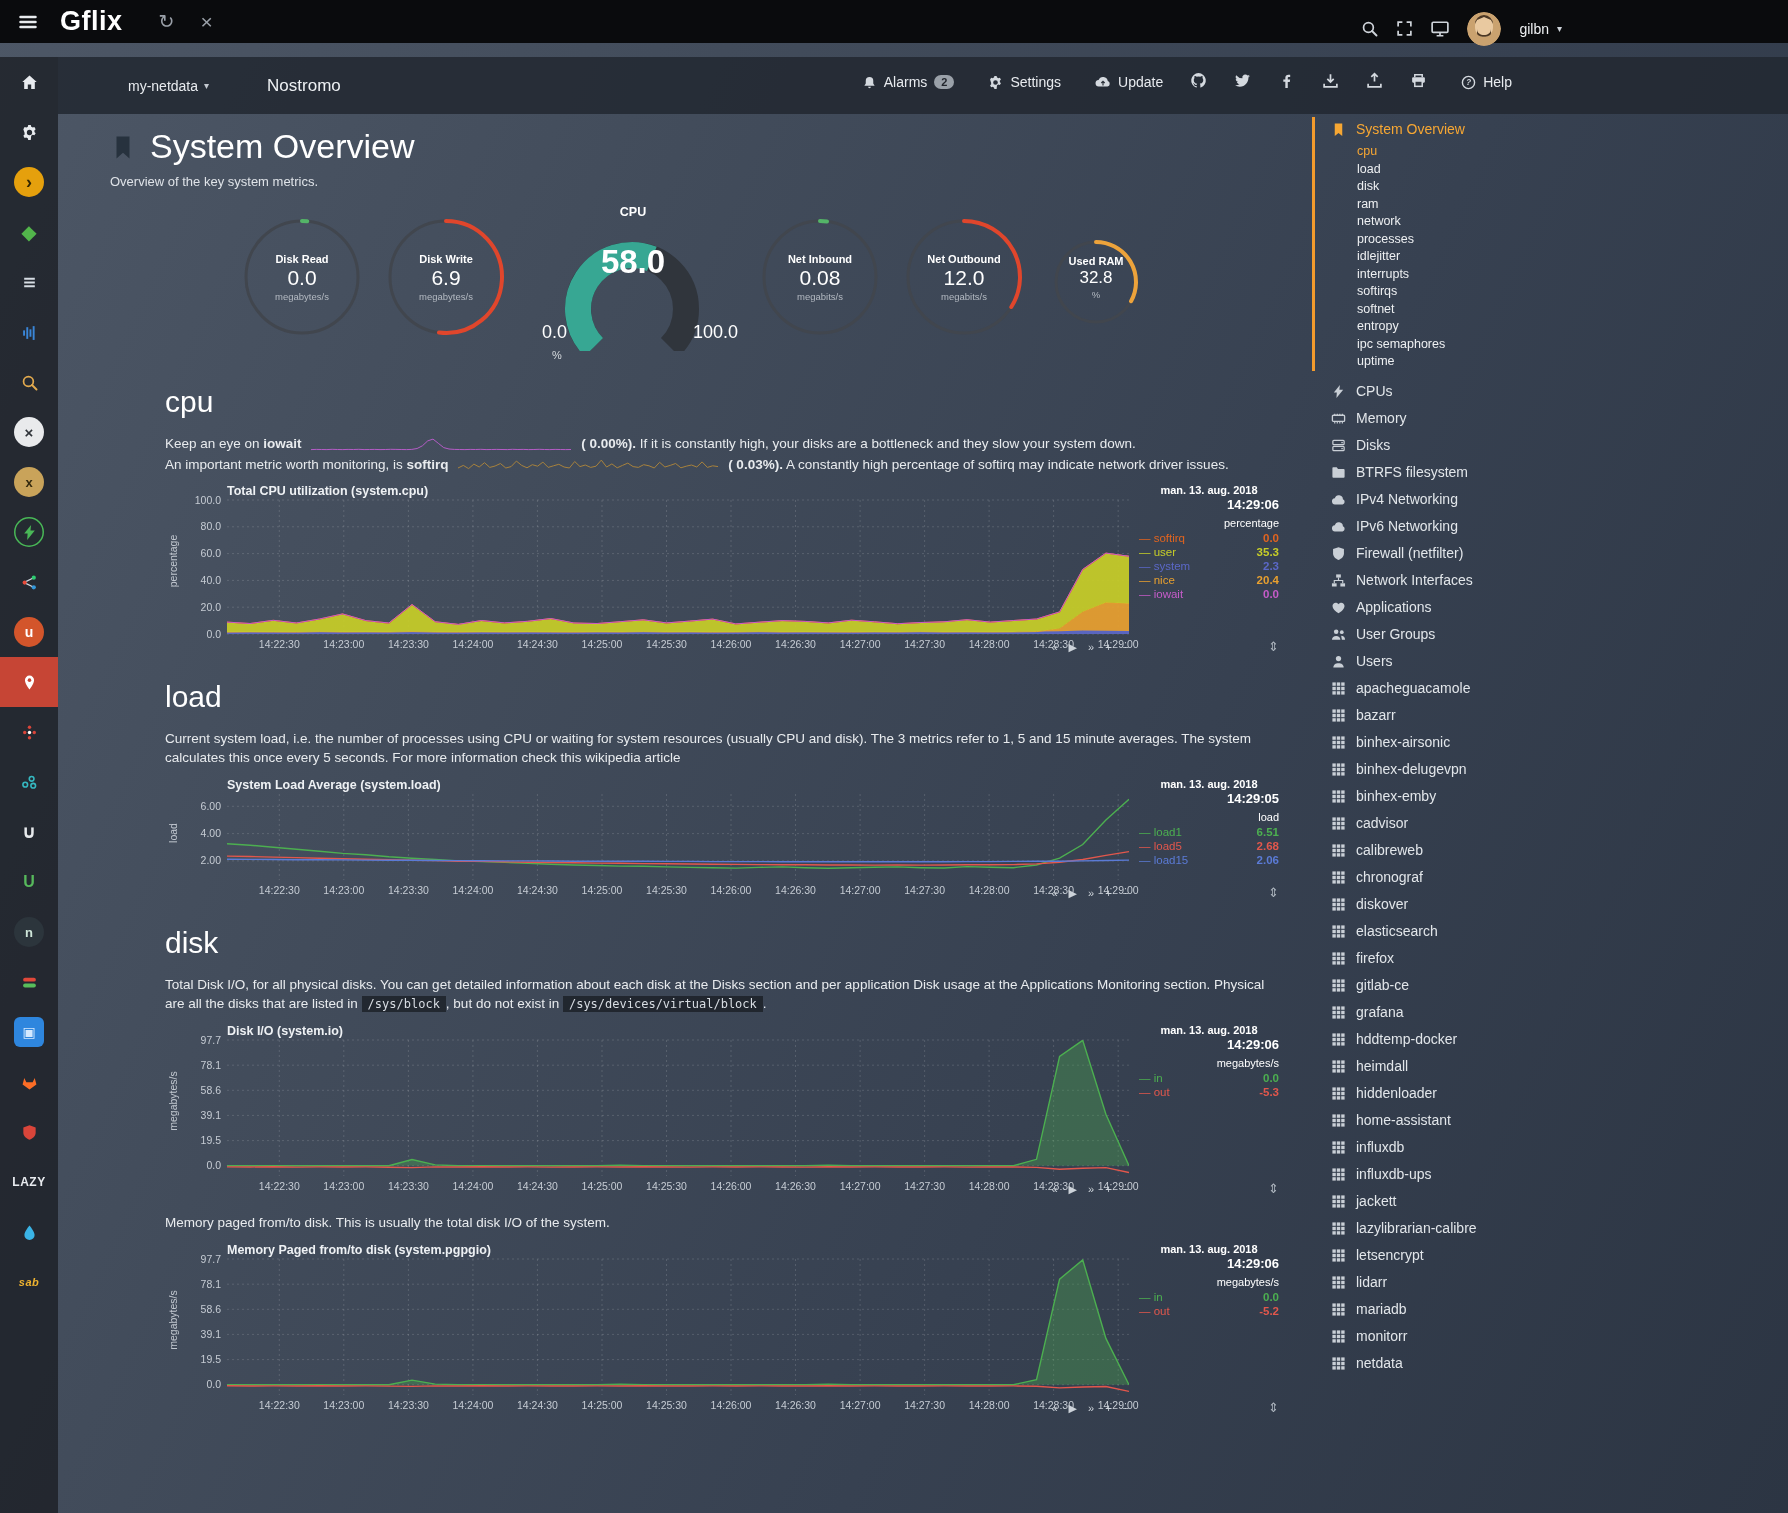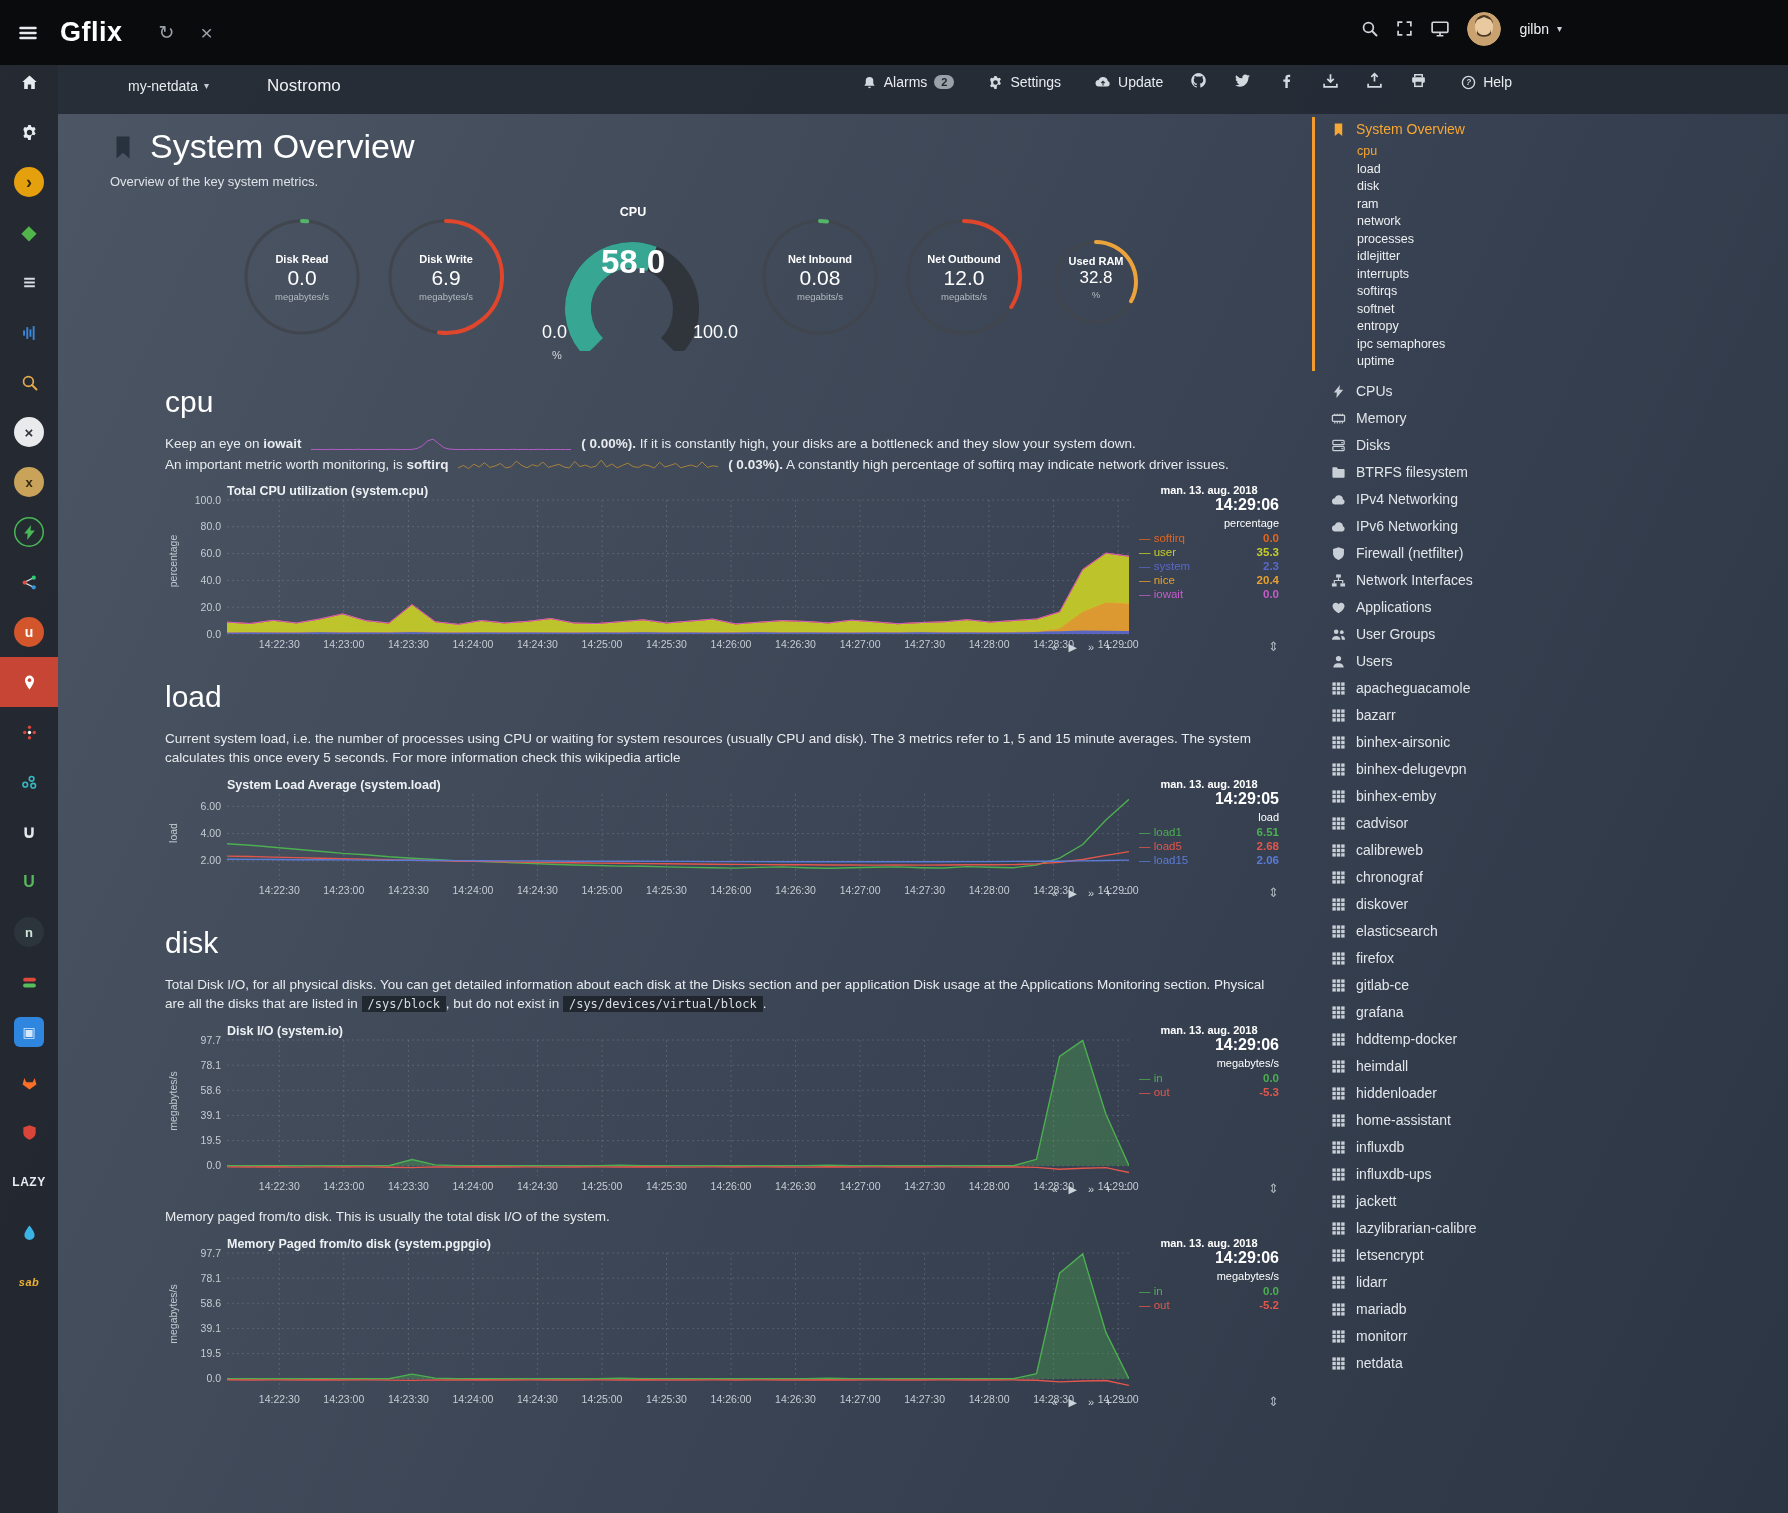--- a/index.html
+++ b/index.html
@@ -2,21 +2,21 @@
 <html><head>
 <meta charset="utf-8">
 <style>
 *{box-sizing:border-box;margin:0;padding:0}
 body{width:1788px;height:1513px;overflow:hidden;font-family:"Liberation Sans","DejaVu Sans",sans-serif;color:#e8ebee;background:#2c3440}
 #app{position:relative;width:1788px;height:1513px;overflow:hidden;
 background:linear-gradient(115deg,#4d5766 0%,#424c5b 30%,#374151 62%,#2c3543 100%)}
 i[data-icon]{display:inline-flex;align-items:center;justify-content:center;line-height:0}
 svg{display:block}
 
-#topbar{position:absolute;top:0;left:0;width:100%;height:65px;background:#0a0b0d;display:flex;align-items:center;z-index:9}
+#topbar{position:absolute;top:0;left:0;width:100%;height:43px;background:#0a0b0d;display:flex;align-items:center;z-index:9}
 #topbar .tb-burger{margin-left:18px;color:#e8ebee;cursor:pointer}
 #brand{font-size:27px;font-weight:bold;color:#fff;margin-left:22px;letter-spacing:.5px}
 .tb-glyph{color:#9aa0a8;cursor:pointer}
 .tb-refresh{font-size:19px;margin-left:36px}
 .tb-close{font-size:21px;margin-left:26px}
 .tb-right{position:absolute;right:226px;top:0;height:57px;display:flex;align-items:center;gap:18px;color:#cfd4da}
 .tb-right i{cursor:pointer}
 #avatar{width:34px;height:34px;border-radius:50%;overflow:hidden;cursor:pointer}
 #username{font-size:14px;color:#f0f2f4;cursor:pointer}
 .tb-caret{font-size:10px;color:#cfd4da;margin-left:-10px;cursor:pointer}
@@ -70,21 +70,21 @@
 .ylab span{position:absolute;left:50%;top:45%;transform:translate(-50%,-50%) rotate(-90deg);font-size:10.5px;color:#c2c8d0;white-space:nowrap}
 .plot-wrap{position:relative}
 .c-title{position:absolute;top:0;left:46px;font-size:12.5px;font-weight:bold;color:#eef1f4}
 .grid{stroke:rgba(255,255,255,.14);stroke-dasharray:2 3}
 .ytick{fill:#c6ccd4;font-size:10.5px;text-anchor:end}
 .xtick{fill:#c6ccd4;font-size:10.5px;text-anchor:middle}
 .c-toolbar{position:absolute;right:10px;bottom:0;color:#cdd3da;font-size:11px;display:flex;gap:11px}
 .c-toolbar span{cursor:pointer}
 .legend{width:140px;position:relative;font-size:11.5px}
 .l-date{text-align:center;font-weight:bold;font-size:11px;color:#fff;line-height:13px}
-.l-time{text-align:right;font-weight:bold;font-size:16px;color:#fff;line-height:15px}
+.l-time{text-align:right;font-weight:bold;font-size:13px;color:#fff;line-height:15px}
 .l-unit{text-align:right;color:#fff;margin:5px 0 2px;font-size:11px}
 .l-row{display:flex;justify-content:space-between;line-height:14px;cursor:pointer}
 .l-name{white-space:nowrap}
 .l-val{font-weight:bold}
 .l-resize{position:absolute;right:0;bottom:0;color:#aeb6bf;font-size:13px;cursor:ns-resize}
 
 #nav{position:absolute;left:1312px;top:117px;width:262px}
 .nav-sec{border-left:3px solid transparent;padding-left:16px;margin-bottom:2px}
 .nav-sec.active{border-left-color:#f39b2d}
 .nav-item{display:flex;align-items:center;gap:9px;font-size:14px;color:#e2e6ea;line-height:25px;cursor:pointer;white-space:nowrap}
@@ -727,21 +727,21 @@
                 <span class="l-val">0.0</span>
               </div>
               <div class="l-row" style="color:#E2574C">
                 <span class="l-name">— out</span>
                 <span class="l-val">-5.3</span>
               </div>
       <div class="l-resize">⇕</div>
     </div>
   </div>
         </div>
-      <p style="margin-top:12px">Memory paged from/to disk. This is usually the total disk I/O of the system.</p>
+      <p style="margin-top:18px">Memory paged from/to disk. This is usually the total disk I/O of the system.</p>
       <div class="chart">
   <div class="c-body">
     <div class="ylab">
               <span>megabytes/s</span>
             </div>
     <div class="plot-wrap">
       <div class="c-title">Memory Paged from/to disk (system.pgpgio)</div>
       <svg width="958" height="172">
                 <clipPath id="clip3">
                   <rect x="46" y="16" width="902" height="136"></rect>

